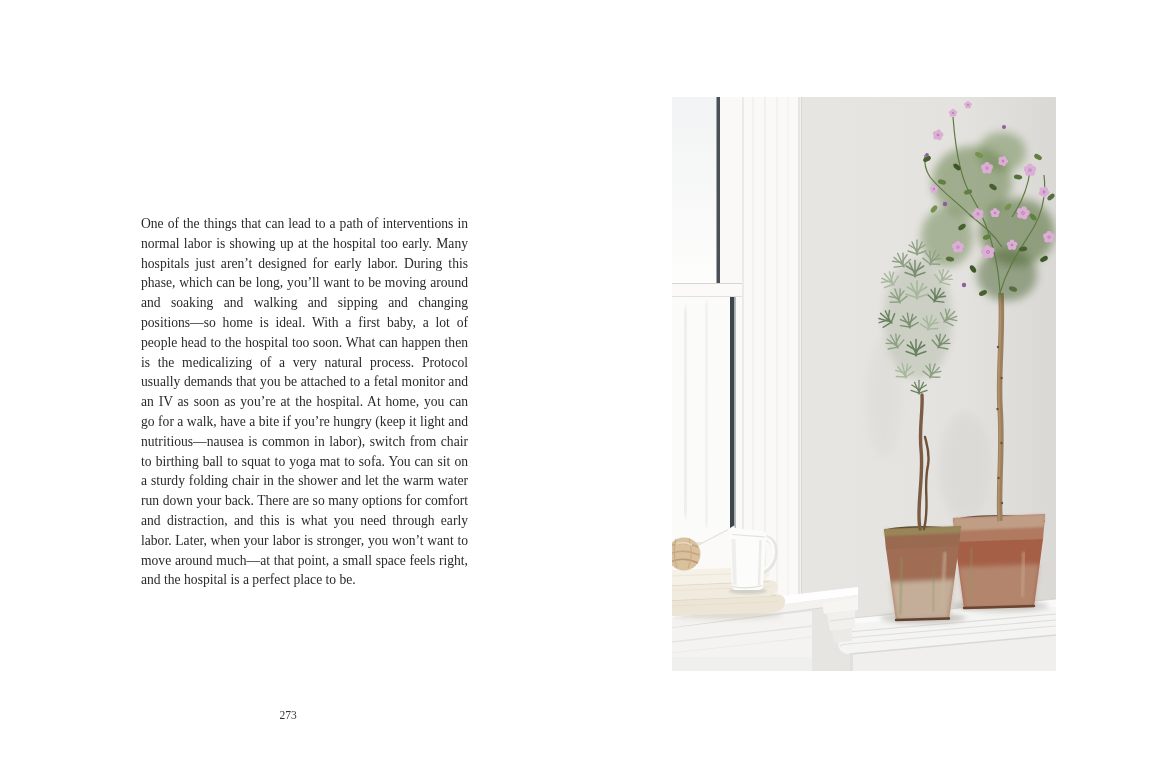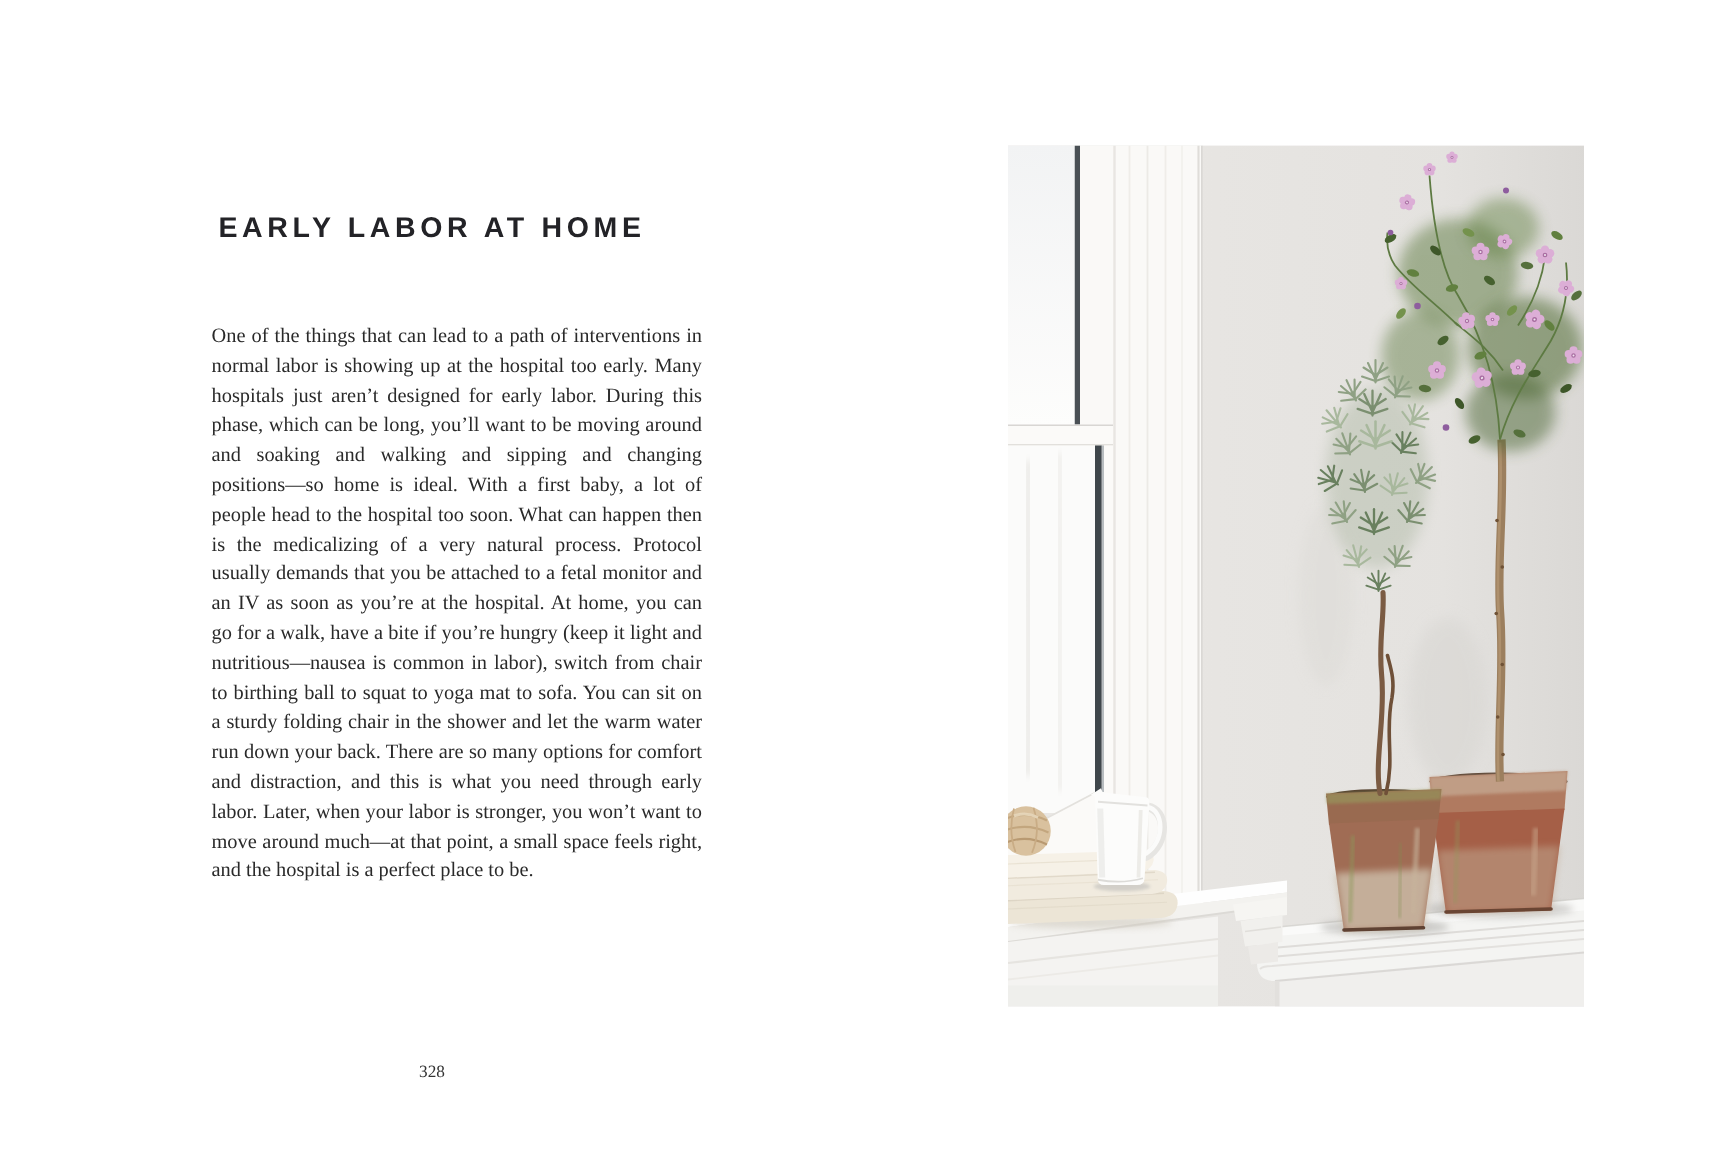--- a/index.html
+++ b/index.html
@@ -16,23 +16,22 @@
            font-size:11.5px;color:#333;}
   .right-page{position:absolute;left:576px;top:0;width:576px;height:768px;margin:0;}
   .photo{position:absolute;left:96px;top:97px;width:384px;height:574px;display:block;}
 </style>
 </head>
 <body>
 
 <div class="spread">
 
   <section class="left-page">
-    <h1 class="heading">EARLY LABOR AT HOME</h1>
     <p class="bodytext">One of the things that can lead to a path of interventions in normal labor is showing up at the hospital too early. Many hospitals just aren’t designed for early labor. During this phase, which can be long, you’ll want to be moving around and soaking and walking and sipping and changing positions—so home is ideal. With a first baby, a lot of people head to the hospital too soon. What can happen then is the medicalizing of a very natural process. Protocol usually demands that you be attached to a fetal monitor and an IV as soon as you’re at the hospital. At home, you can go for a walk, have a bite if you’re hungry (keep it light and nutritious—nausea is common in labor), switch from chair to birthing ball to squat to yoga mat to sofa. You can sit on a sturdy folding chair in the shower and let the warm water run down your back. There are so many options for comfort and distraction, and this is what you need through early labor. Later, when your labor is stronger, you won’t want to move around much—at that point, a small space feels right, and the hospital is a perfect place to be.</p>
-    <div class="pagenum">328</div>
+    <div class="pagenum">273</div>
   </section>
 
   <figure class="right-page">
     <svg class="photo" viewBox="0 0 384 574">
       <defs>
         <filter id="f1" x="-40%" y="-40%" width="180%" height="180%">
             <feGaussianBlur stdDeviation="1.2"></feGaussianBlur>
           </filter>
         <filter id="f2" x="-40%" y="-40%" width="180%" height="180%">
             <feGaussianBlur stdDeviation="2.4"></feGaussianBlur>

